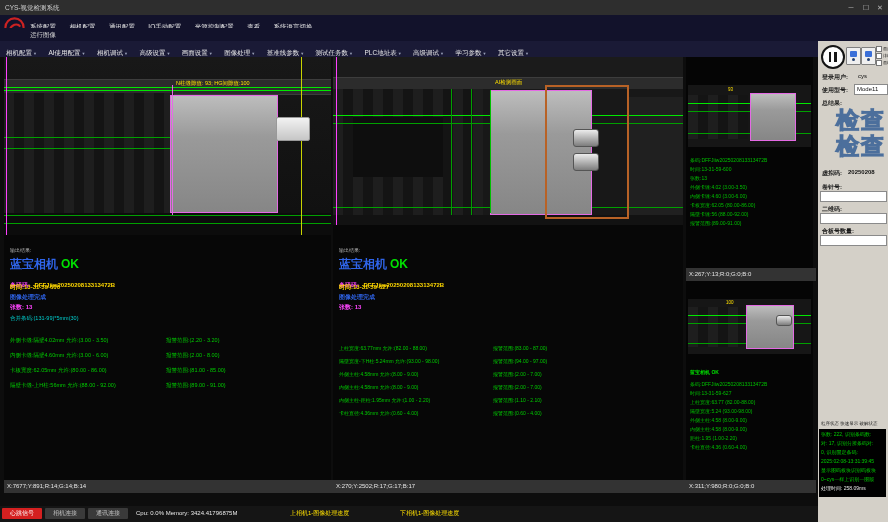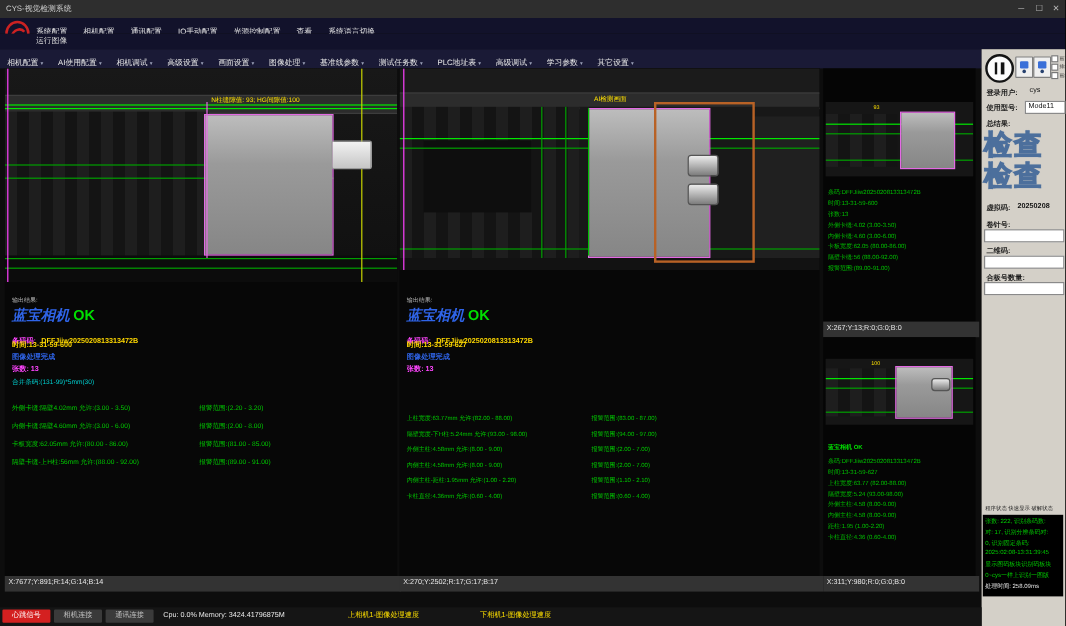--- a/index.html
+++ b/index.html
@@ -18,21 +18,21 @@
   .tb-arrow{font-size:4px;color:#9aa0b8;margin-left:1px;}
   
   .view{background:#070707;}
   .scene{overflow:hidden;background:linear-gradient(#181818,#101010);}
   .gline{position:absolute;height:1px;background:#00a000;}
   .gline.bright{background:#00e800;}
   .vline{position:absolute;width:1px;}
   .scene-label{position:absolute;color:#ffe000;font-size:5.5px;white-space:nowrap;z-index:6;}
   .coordbar{background:#333;color:#e5e5e5;font-size:6px;line-height:13px;padding-left:3px;white-space:nowrap;}
   .caption-sm{position:absolute;color:#b8b8b8;font-size:5px;white-space:nowrap;}
-  .cam-name{color:#2f64e8;font-style:italic;font-weight:bold;font-size:12px;}
+  .cam-name{color:#2f64e8;font-weight:bold;font-size:12px;}
   .cam-ok{color:#00e000;font-weight:bold;font-size:12px;margin-left:3px;}
   .ln-barcode-l{color:#ff45ff;font-weight:bold;font-size:6px;}
   .ln-barcode-v{color:#ffd800;font-weight:bold;font-size:6px;}
   .ln-time{position:absolute;color:#ffd800;font-size:6px;font-weight:bold;white-space:nowrap;}
   .ln-proc{position:absolute;color:#2f64e8;font-size:6px;font-weight:bold;white-space:nowrap;}
   .ln-count{position:absolute;color:#ff45ff;font-size:6px;font-weight:bold;white-space:nowrap;}
   .ln-feat{position:absolute;color:#00cccc;font-size:5.5px;white-space:nowrap;}
   .meas{position:absolute;color:#00cc00;font-size:5.5px;white-space:nowrap;}
   .meas.sm{font-size:5px;}
   .prev-line{position:absolute;color:#00c000;font-size:5px;white-space:nowrap;}
@@ -47,21 +47,21 @@
   .sb-label{position:absolute;color:#1a1a1a;font-size:6px;font-weight:bold;white-space:nowrap;}
   .sb-value{position:absolute;color:#111;font-size:6px;white-space:nowrap;}
   .sb-input{position:absolute;background:#fff;border:1px solid #8a8a8a;font-size:6px;color:#111;line-height:9px;padding-left:2px;white-space:nowrap;}
   .pause-btn{position:absolute;width:20px;height:20px;border-radius:50%;background:#fdfdfd;border:2px solid #141414;}
   .pause-bar{position:absolute;top:5px;width:2.5px;height:10px;background:#141414;}
   .mini-btn{position:absolute;width:13px;height:16px;background:#efefef;border:1px solid #808080;border-radius:1px;}
   .mini-glyph{position:absolute;left:2.5px;top:3px;width:7px;height:6px;background:#3a6fd8;border-radius:1px;}
   .mini-dot{position:absolute;left:5px;top:10px;width:3px;height:3px;background:#26406e;border-radius:50%;}
   .opt-row{position:absolute;font-size:4px;color:#222;white-space:nowrap;}
   .opt-box{display:inline-block;width:4px;height:4px;background:#fff;border:1px solid #777;margin-right:1px;vertical-align:middle;}
-  .result-box{position:absolute;text-align:left;}
+  .result-box{position:absolute;text-align:right;}
   .result-line{font-size:23px;font-weight:bold;line-height:26px;letter-spacing:2px;color:transparent;-webkit-text-stroke:1px #4c6f9c;text-shadow:0 0 1px #4c6f9c;}
   .stats-box{position:absolute;background:#000;}
   .stats-line{position:absolute;left:2px;color:#00cc00;font-size:5px;white-space:nowrap;}
   .stats-header{position:absolute;color:#222;font-size:4.5px;white-space:nowrap;}
   
   .statusbar{left:0;top:506px;width:818px;height:16px;background:#151515;}
   .badge{position:absolute;top:2px;height:11px;line-height:11px;text-align:center;font-size:6px;border-radius:1px;}
   .badge.red{background:#d42020;color:#fff;}
   .badge.gray{background:#3a3a3a;color:#c0c0c0;}
   .sb-text{position:absolute;top:2px;line-height:11px;font-size:6px;white-space:nowrap;}

